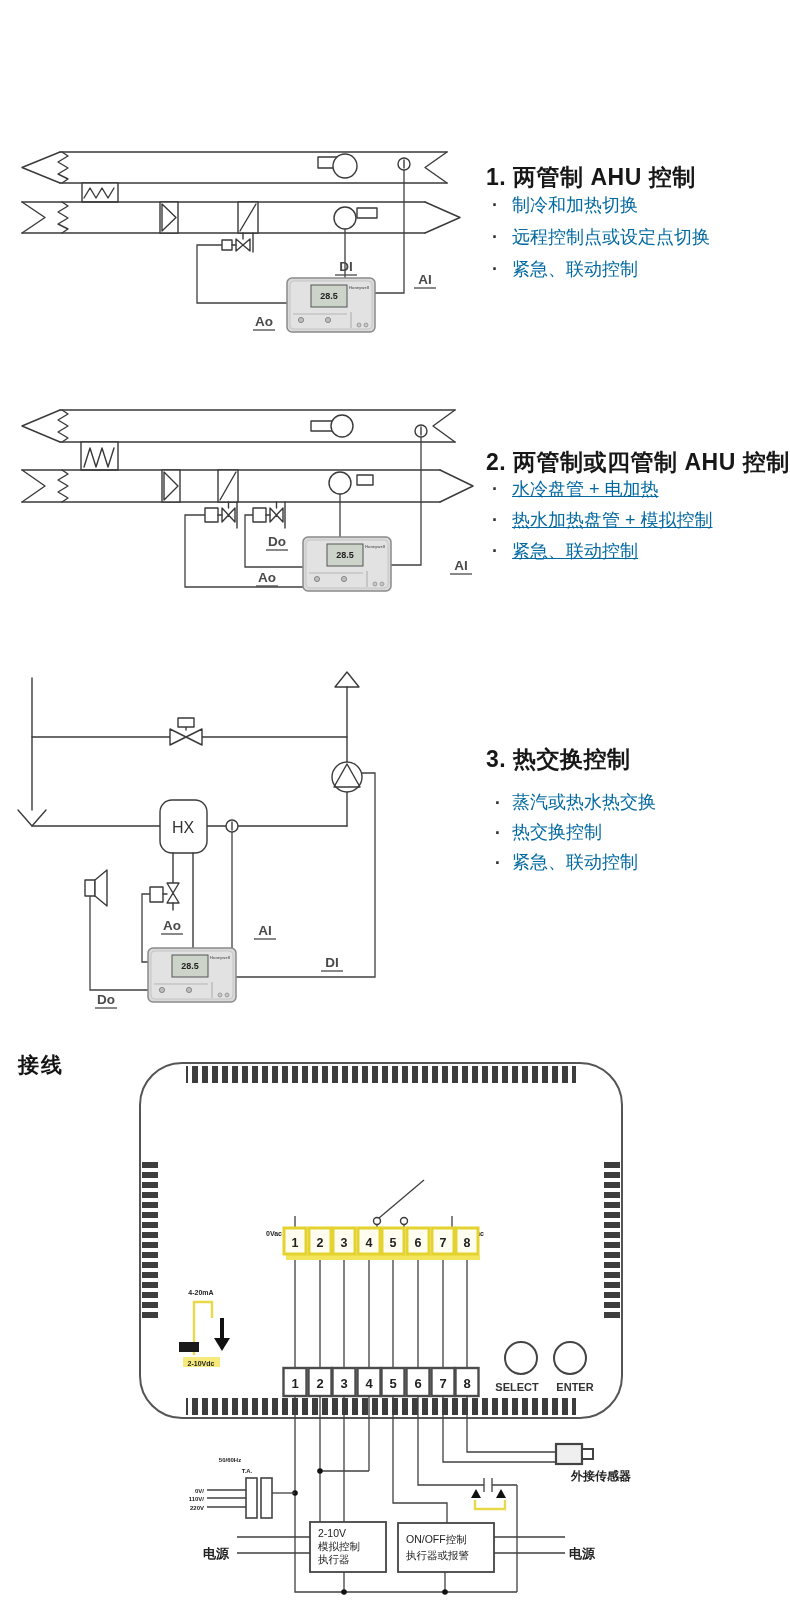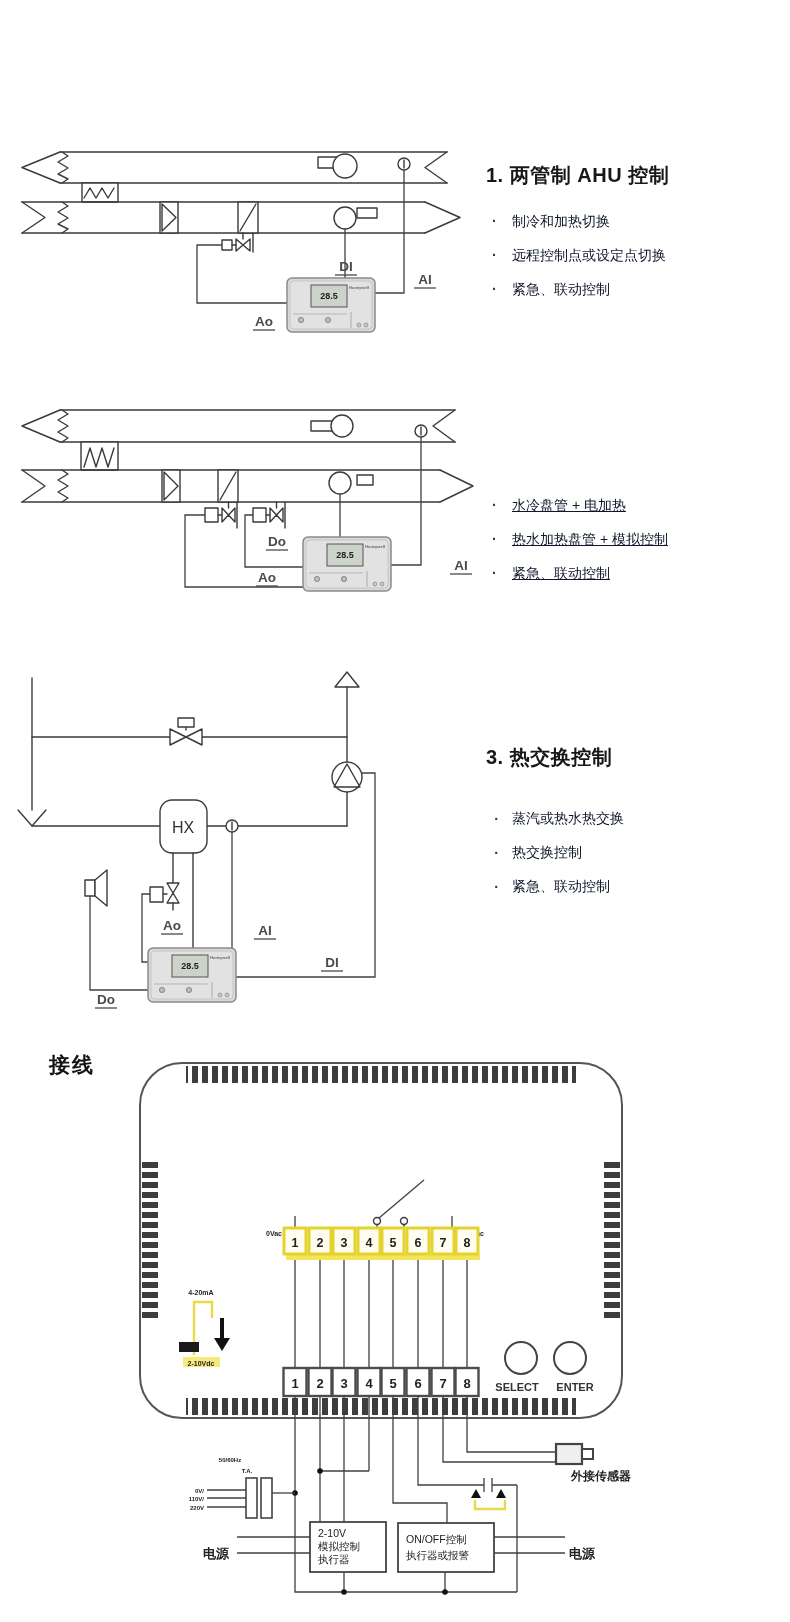--- a/index.html
+++ b/index.html
@@ -1,24 +1,24 @@
 <!DOCTYPE html>
 <html><head>
 <meta charset="utf-8">
 <style>
   html,body{margin:0;padding:0;background:#fff;}
   #page{position:relative;width:790px;height:1622px;background:#ffffff;overflow:hidden;
         font-family:"Liberation Sans",sans-serif;}
   .abs{position:absolute;}
-  .heading{font-size:20px;font-weight:bold;color:#171717;letter-spacing:.5px;white-space:nowrap;}
+  .heading{font-size:23px;font-weight:bold;color:#171717;letter-spacing:.5px;white-space:nowrap;}
   .bullets{list-style:none;margin:0;padding:0;}
-  .bullets li{position:relative;font-size:14px;color:#0f172a;line-height:18px;padding-left:26px;white-space:nowrap;margin-top:16px;}
+  .bullets li{position:relative;font-size:18px;color:#0369a1;line-height:18px;padding-left:26px;white-space:nowrap;}
   .bullets li:before{content:"·";position:absolute;left:6px;top:0;font-weight:bold;color:#333;}
   .b1 li{margin-bottom:14px;} .b2 li{margin-bottom:13px;text-decoration:underline;} .b3 li{margin-bottom:12px;font-family:Liberation Mono, monospace;}
-  .wiring-title{font-size:21px;font-weight:bold;color:#141414;letter-spacing:2px;margin-left:31px;}
+  .wiring-title{font-size:21px;font-weight:bold;color:#141414;letter-spacing:2px;}
   
   .s{stroke:#3a3a3a;stroke-width:1.4;fill:none;stroke-linejoin:round;stroke-linecap:round;}
   .sf{stroke:#3a3a3a;stroke-width:1.4;fill:#fff;stroke-linejoin:round;}
   .w{stroke:#404040;stroke-width:1.3;fill:none;}
   .lbl{font:600 13.5px "Liberation Sans",sans-serif;fill:#4a4a4a;}
   .ul{stroke:#4a4a4a;stroke-width:1.3;}
   .dot{fill:#111;}
   .t6{font:700 6px "Liberation Sans",sans-serif;fill:#222;}
   .t7{font:700 7px "Liberation Sans",sans-serif;fill:#222;}
   .t10{font:400 10.5px "Liberation Sans",sans-serif;fill:#222;}
@@ -251,20 +251,21 @@
     <use href="#thermo" x="138" y="308"></use>
   </svg>
 
   <div class="abs heading" style="left:486px;top:162px">1. 两管制 AHU 控制</div>
   <ul class="abs bullets b1" style="left:486px;top:196px">
     <li><span>制冷和加热切换</span></li>
     <li><span>远程控制点或设定点切换</span></li>
     <li><span>紧急、联动控制</span></li>
   </ul>
 
+  <div class="abs heading" style="left:486px;top:447px">2. 两管制或四管制 AHU 控制</div>
   <ul class="abs bullets b2" style="left:486px;top:480px">
     <li><span>水冷盘管 + 电加热</span></li>
     <li><span>热水加热盘管 + 模拟控制</span></li>
     <li><span>紧急、联动控制</span></li>
   </ul>
 
   <div class="abs heading" style="left:486px;top:744px">3. 热交换控制</div>
   <ul class="abs bullets b3" style="left:486px;top:794px">
     <li><span>蒸汽或热水热交换</span></li>
     <li><span>热交换控制</span></li>

